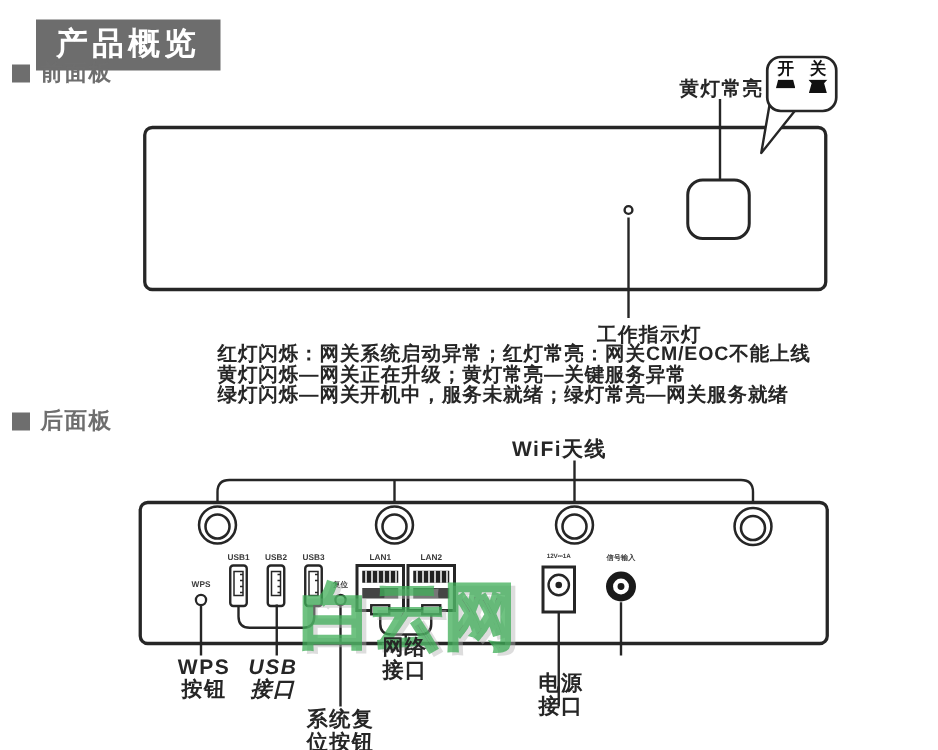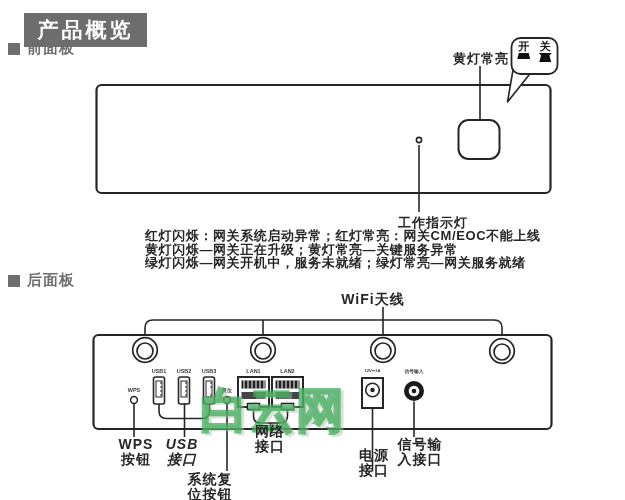--- a/index.html
+++ b/index.html
@@ -177,30 +177,26 @@
   <div class="abs lbl lbl-13" style="left:338px;top:291px;width:70px;font-size:14px;">WiFi天线</div>
 
   <div class="abs lbl lbl-14" style="left:110px;top:437px;width:52px;">
     <div>WPS</div>
     <div>按钮</div>
   </div>
   <div class="abs lbl lbl-14" style="left:156px;top:437px;width:52px;font-style:italic;">
     <div>USB</div>
     <div>接口</div>
   </div>
-  <div class="abs lbl lbl-14" style="left:181px;top:472px;width:58px;">
+  <div class="abs lbl lbl-14" style="left:198px;top:472px;width:58px;">
     <div>系统复</div>
     <div>位按钮</div>
   </div>
   <div class="abs lbl lbl-14" style="left:244px;top:424px;width:52px;">
     <div>网络</div>
     <div>接口</div>
   </div>
   <div class="abs lbl lbl-14" style="left:348px;top:448px;width:52px;">
     <div>电源</div>
     <div>接口</div>
   </div>
-  <div class="abs lbl lbl-14" style="left:392px;top:437px;width:56px;">
-    <div>信号输</div>
-    <div>入接口</div>
-  </div>
 
 </div>
 
 </body></html>

